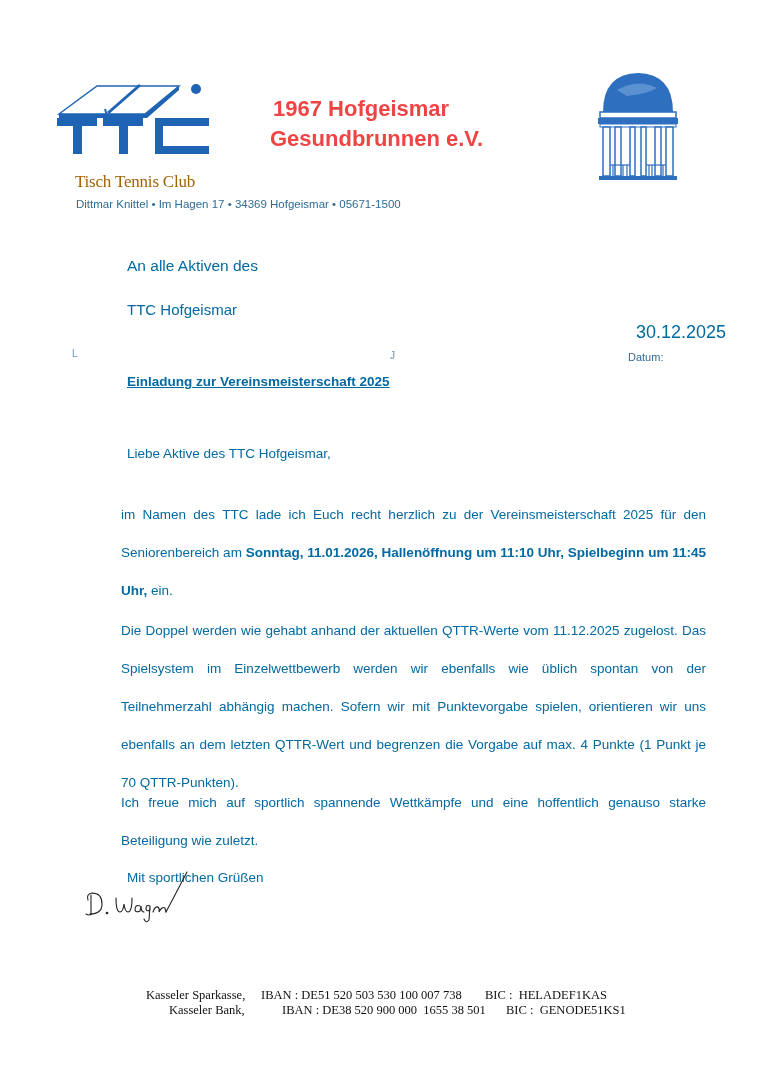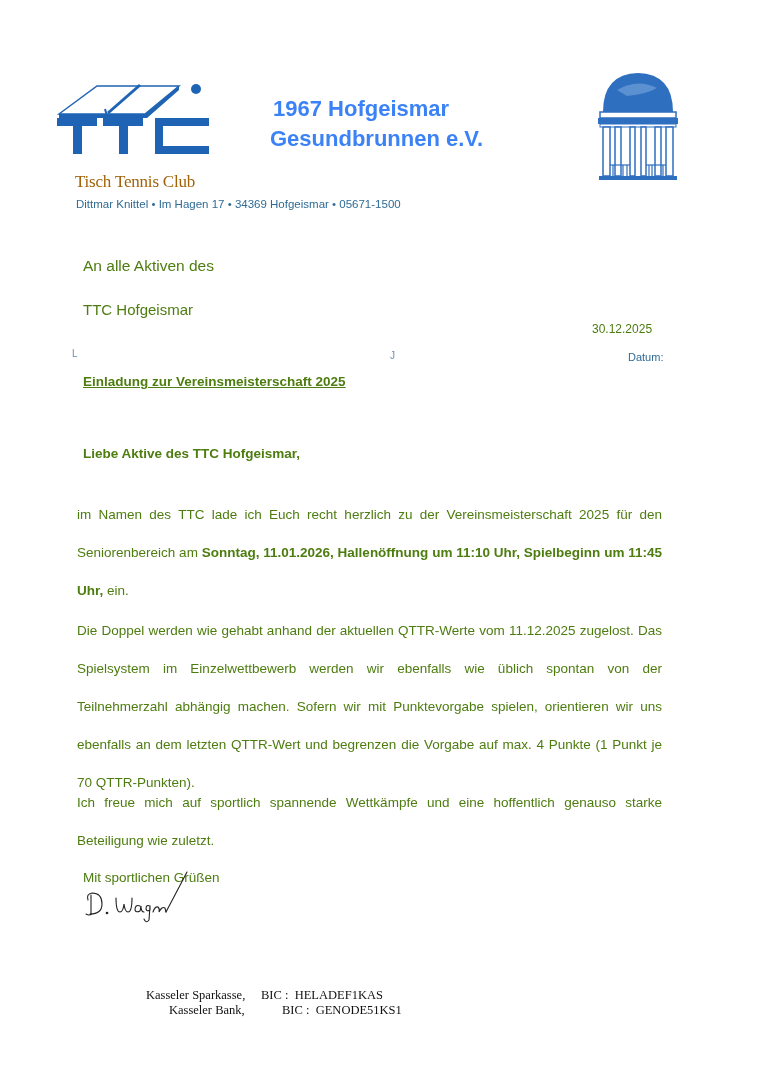--- a/index.html
+++ b/index.html
@@ -4,48 +4,48 @@
   <style>
     html, body { margin: 0; padding: 0; background: #ffffff; }
     body {
       width: 769px; height: 1080px; position: relative; overflow: hidden;
       font-family: "Liberation Sans", sans-serif; color: #000;
     }
     .abs { position: absolute; }
     
     #ttc-logo { left: 55px; top: 80px; width: 160px; height: 78px; }
     .club-name {
-      color: #3b82f6; font-family: "Liberation Sans", sans-serif; font-weight: bold;
+      color: #ef4444; font-family: "Liberation Sans", sans-serif; font-weight: bold;
       font-size: 22px; line-height: 26px; white-space: nowrap;
     }
     #club-line1 { left: 273px; top: 96px; }
     #club-line2 { left: 270px; top: 126px; }
     #rotunda { left: 597px; top: 70px; width: 82px; height: 112px; }
     #tagline {
       left: 75px; top: 172px; color: #a16207; font-size: 17px;
       font-family: Liberation Serif, serif; letter-spacing: -0.2px; white-space: nowrap;
     }
     #contact-line {
       left: 76px; top: 198px; color: #2f6b96; font-size: 11.5px; white-space: nowrap;
     }
     
     .doc {
-      font-family: "Liberation Sans", sans-serif; font-size: 14px; color: #4d7c0f;
+      font-family: "Liberation Sans", sans-serif; font-size: 14px; color: #0369a1; margin-left: 44px;
     }
     #recipient1 { left: 83px; top: 257px; font-size: 15.5px; }
     #recipient2 { left: 83px; top: 301px; font-size: 15px; }
-    #date-value { left: 592px; top: 322px; font-size: 12px; }
+    #date-value { left: 592px; top: 322px; font-size: 18px; }
     .mark { color: #6a8fb8; font-size: 10px; }
     #corner-mark-left { left: 72px; top: 348px; }
     #corner-mark-right { left: 390px; top: 350px; }
     #date-label { left: 628px; top: 351px; color: #2f6b96; font-size: 11px; }
     #subject {
       left: 83px; top: 374px; font-weight: bold; text-decoration: underline; font-size: 13.5px;
     }
-    #salutation { left: 83px; top: 446px; font-size: 13.5px; font-weight: bold; }
+    #salutation { left: 83px; top: 446px; font-size: 13.5px; }
     .para {
       left: 77px; width: 585px; font-size: 13.5px; line-height: 38px; text-align: justify;
     }
     #para1 { top: 496px; }
     #para2 { top: 612px; }
     #para3 { top: 784px; }
     #closing { left: 83px; top: 870px; font-size: 13.5px; }
     #signature { left: 80px; top: 862px; width: 120px; height: 62px; }
     
     .footer {
@@ -151,18 +151,20 @@
       <path d="M70,44 Q66,42 66,47 Q67,50 70,48 L70,44 L69,58 Q66,62 64,57"></path>
 
       <path d="M73,50 Q75,44 78,45 Q80,47 79,50 Q82,44 85,46 L86,50"></path>
       <path d="M86,50 L107,10"></path>
     </g>
   </svg>
 </div>
 
 <div id="footer-row-1" class="footer-row footer">
   <span class="f-bank">Kasseler Sparkasse,</span>
+  <span class="f-iban">IBAN : DE51 520 503 530 100 007 738</span>
   <span class="f-bic">BIC :  HELADEF1KAS</span>
 </div>
 <div id="footer-row-2" class="footer-row footer">
   <span class="f-bank" style="width:113px">Kasseler Bank,</span>
+  <span class="f-iban">IBAN : DE38 520 900 000  1655 38 501</span>
   <span class="f-bic">BIC :  GENODE51KS1</span>
 </div>
 
 </body></html>

